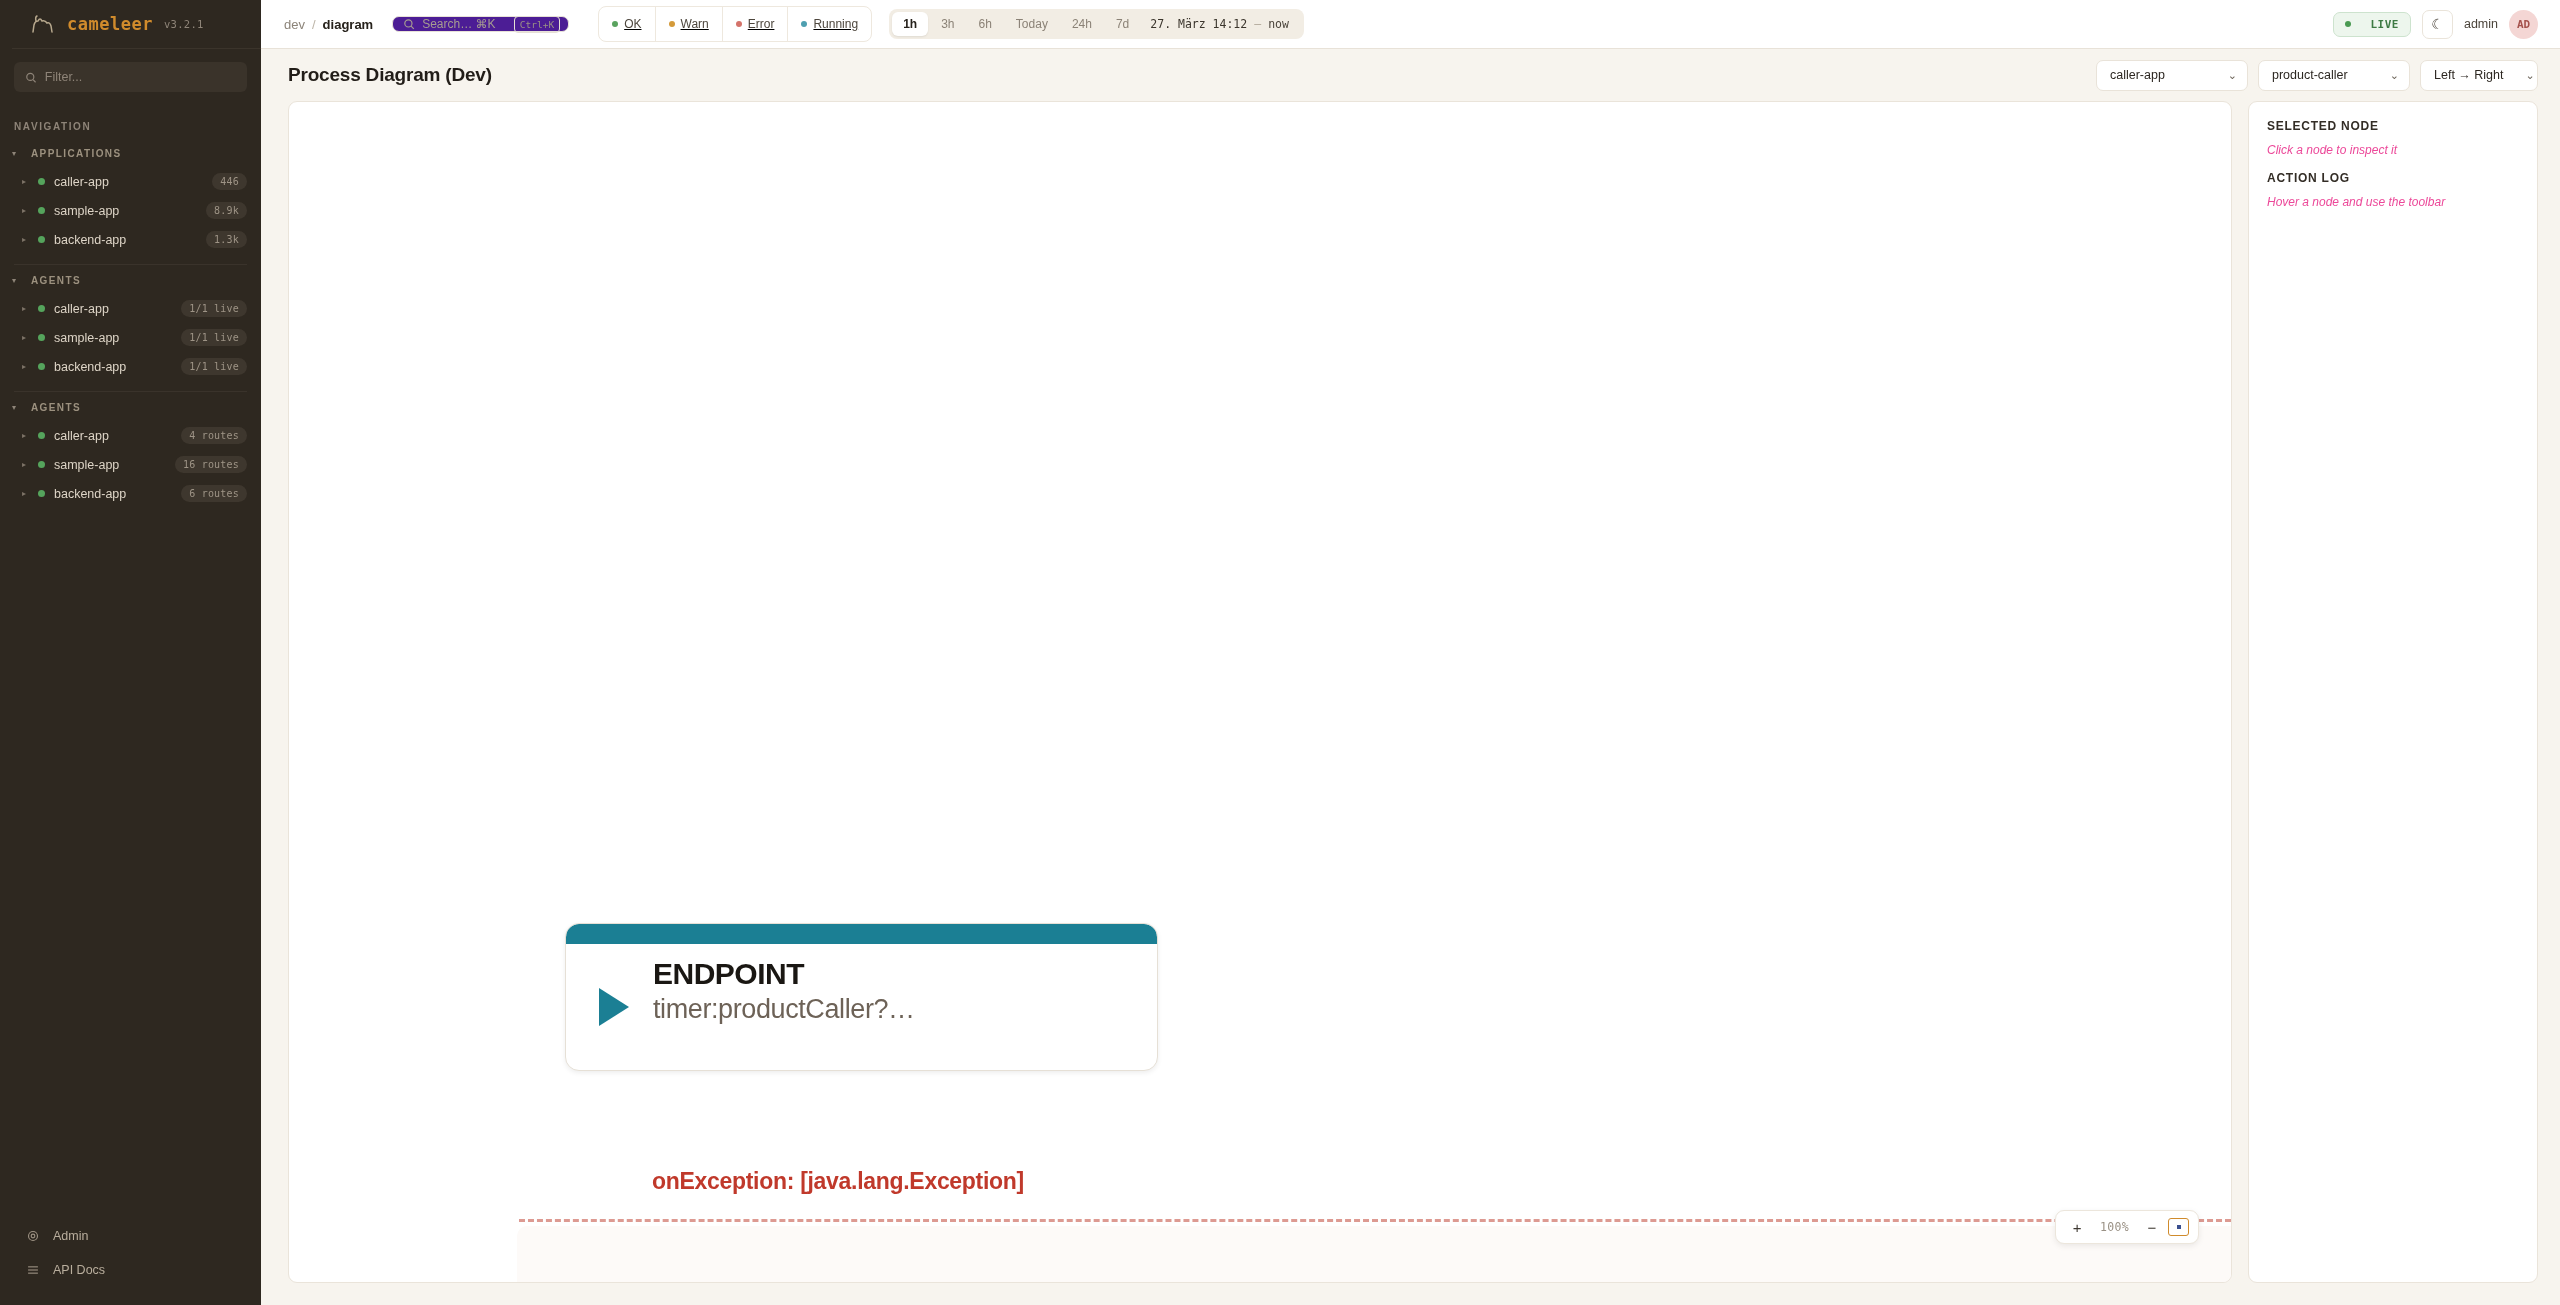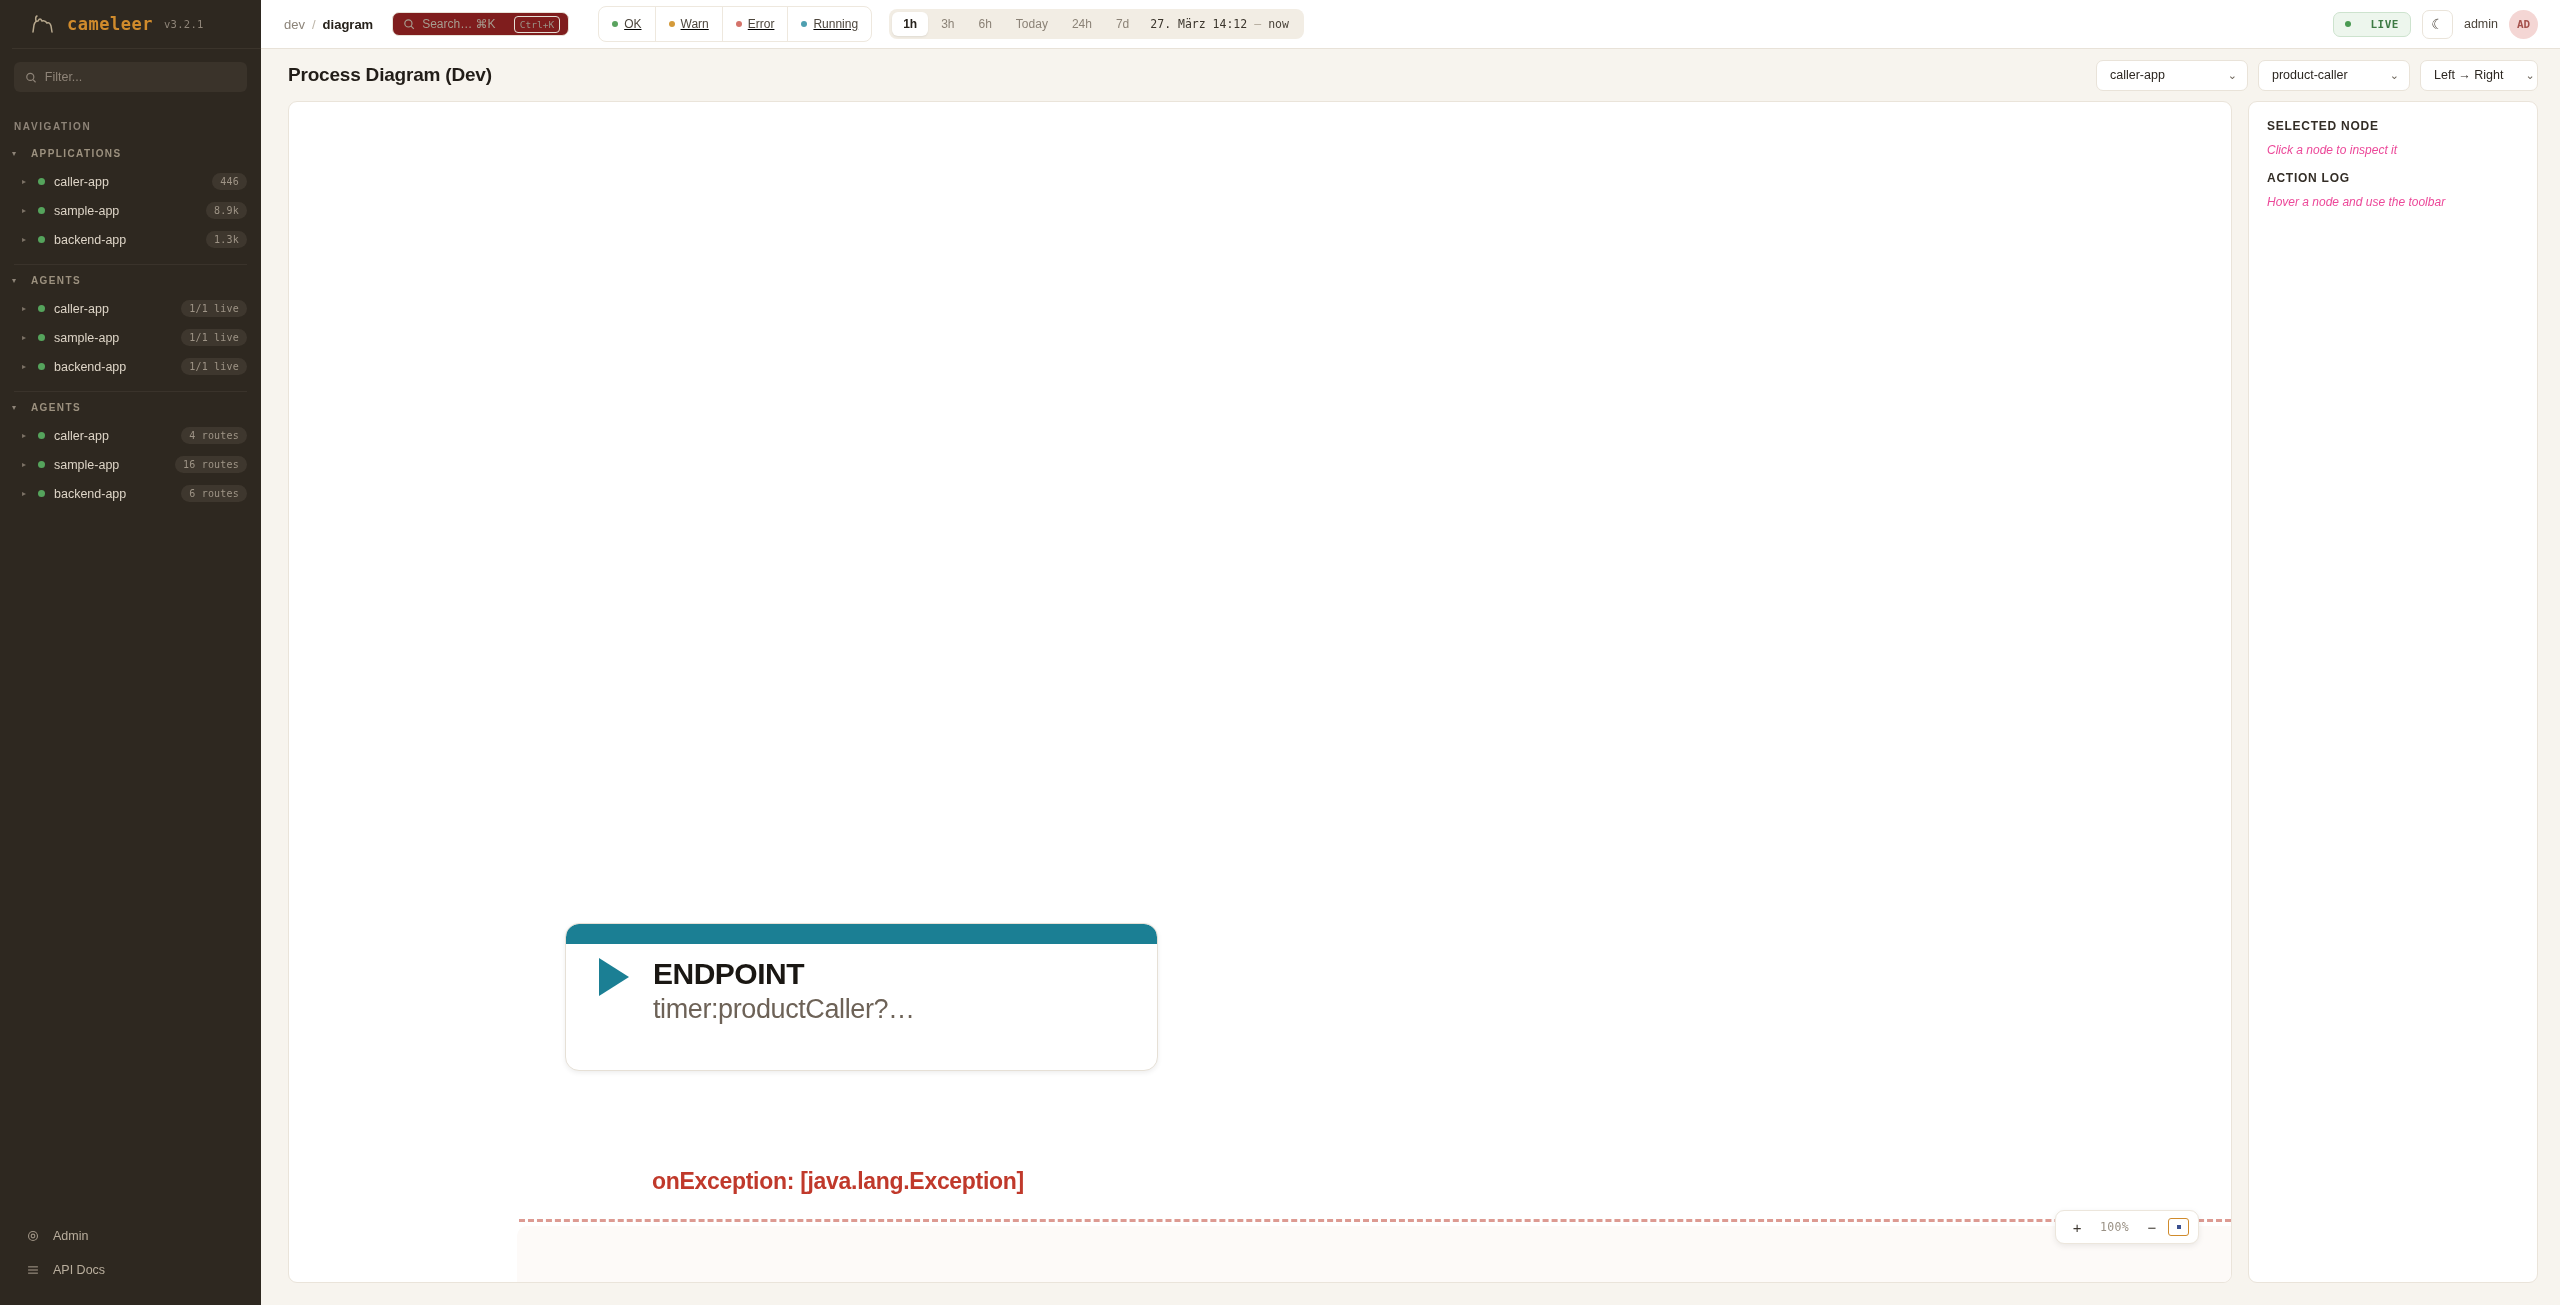--- a/index.html
+++ b/index.html
@@ -85,23 +85,23 @@
   .topbar {
     height: 49px; background: #fff; border-bottom: 1px solid #e8e2d8;
     display: flex; align-items: center; padding: 0 22px 0 23px; gap: 13px;
   }
   .crumb { display: flex; align-items: center; gap: 7px; font-size: 13px; }
   .crumb-dim { color: #8c8479; }
   .crumb-sep { color: #bdb5a8; }
   .crumb-cur { color: #26211b; font-weight: 700; }
 
   .search-box {
-    width: 177px; height: 24px; border: 1px solid #e8e2d8; border-radius: 7px;
+    width: 177px; height: 16px; border: 1px solid #e8e2d8; border-radius: 7px;
     display: flex; align-items: center; gap: 7px; padding: 0 8px 0 10px;
-    margin-left: 6px; background: #7f1d1d; cursor: text;
+    margin-left: 6px; background: #4c1d95; cursor: text;
   }
   .search-box svg { width: 12px; height: 12px; stroke: #a69d90; fill: none; stroke-width: 2; }
   .search-ph { font-size: 12px; color: #a69d90; white-space: nowrap; }
   .kbd {
     margin-left: auto; font-size: 9.5px; color: #9a9185;
     border: 1px solid #e5dfd5; border-radius: 4px; padding: 2px 5px;
     font-family: "DejaVu Sans Mono", monospace;
   }
 
   .statusgroup {
@@ -196,21 +196,21 @@
 
   
   .node-endpoint {
     position: absolute; left: 276px; top: 821px;
     width: 593px; height: 148px;
     background: #fff; border: 1px solid #e6e0d6; border-radius: 14px;
     box-shadow: 0 2px 5px rgba(0,0,0,.07);
     overflow: hidden;
   }
   .node-bar { height: 20px; background: #1b7f94; border-radius: 13px 13px 0 0; }
-  .node-body { display: flex; align-items: flex-start; gap: 24px; padding: 14px 0 0 33px; }
+  .node-body { display: flex; align-items: flex-end; gap: 24px; padding: 14px 0 0 33px; }
   .play-tri {
     width: 0; height: 0; flex: 0 0 auto;
     border-left: 30px solid #1b7f94;
     border-top: 19px solid transparent;
     border-bottom: 19px solid transparent;
   }
   .node-texts { min-width: 0; }
   .node-kind { font-size: 30px; font-weight: 700; color: #1a1713; letter-spacing: -.5px; line-height: 1.08; }
   .node-uri { font-size: 27px; color: #6d6257; letter-spacing: -.4px; line-height: 1.2; margin-top: 3px; white-space: nowrap; }
 

